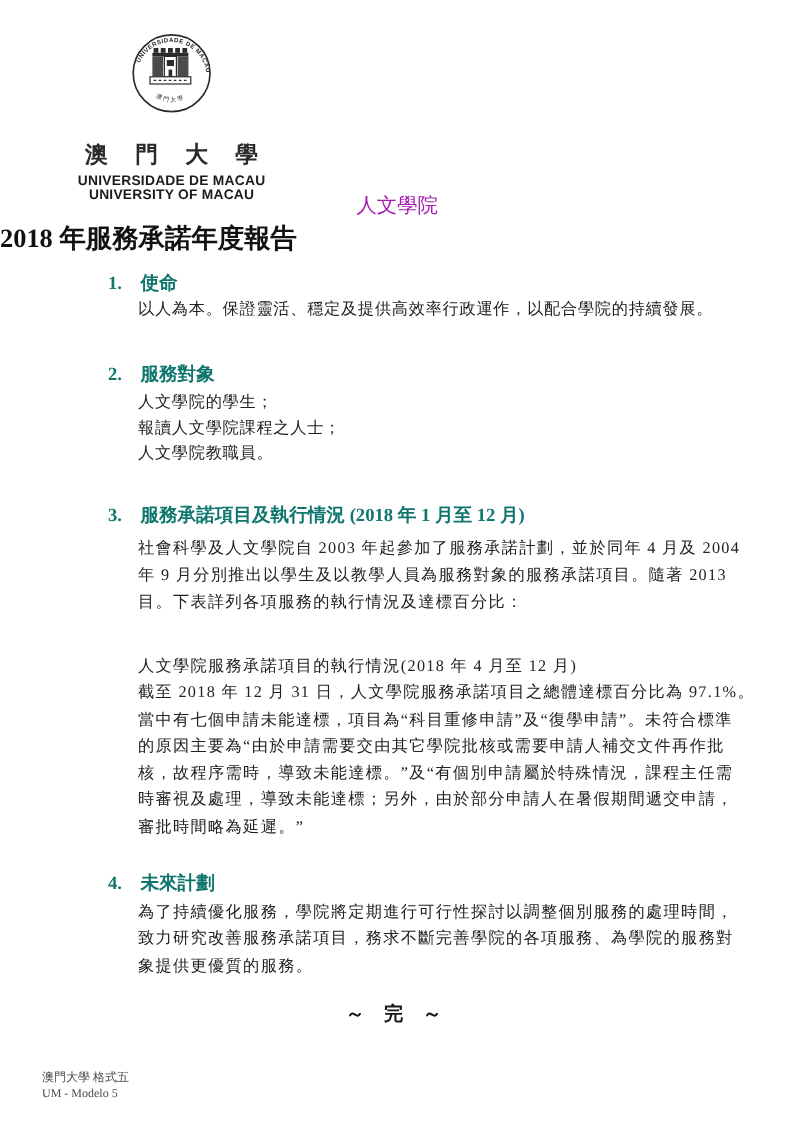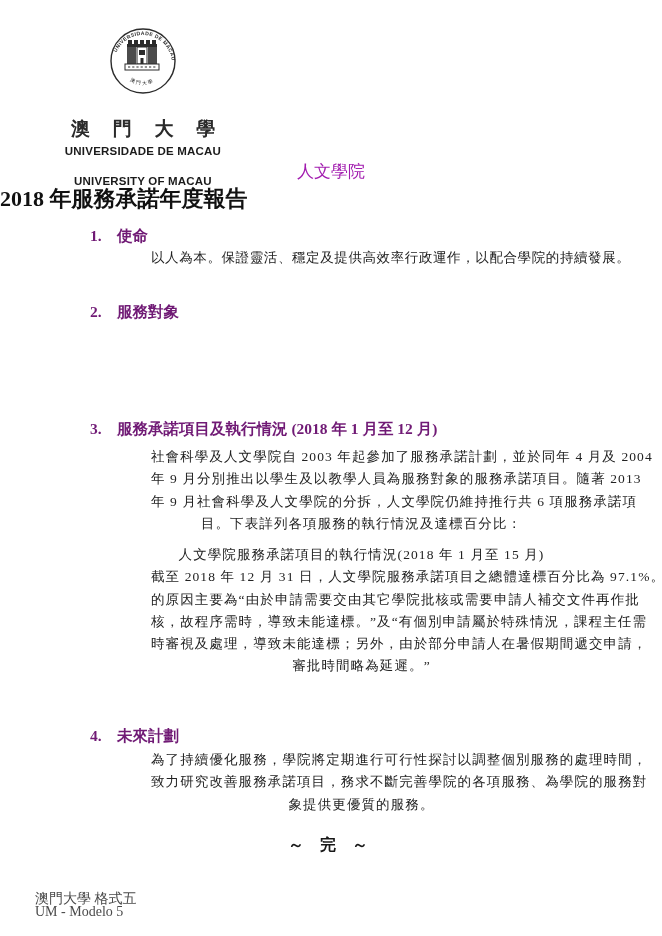--- a/index.html
+++ b/index.html
@@ -14,38 +14,38 @@
   .seal { display:block; margin:0 auto; width:70px; height:74px; }
   .name-zh {
     margin-top:18px; font-size:19px; font-weight:600; letter-spacing:9px;
     white-space:nowrap; color:#2a2a2a; text-indent:9px;
   }
   .name-pt {
     margin-top:3px; font-family:"Liberation Sans","DejaVu Sans",sans-serif;
     font-size:11.5px; font-weight:bold; letter-spacing:0.2px; color:#1b1b1b; white-space:nowrap;
   }
   .name-en {
-    margin-top:18px; font-family:"Liberation Sans","DejaVu Sans",sans-serif;
+    margin-top:0; font-family:"Liberation Sans","DejaVu Sans",sans-serif;
     font-size:11.5px; font-weight:bold; letter-spacing:0.2px; color:#1b1b1b; white-space:nowrap;
   }
   
   .title-faculty { position:absolute; left:0; top:160px; width:100%; text-align:center; font-size:17px; color:#a21caf; }
   .title-report  { position:absolute; left:0; top:184px; width:100%; font-size:22px; font-weight:bold; color:#111; }
   
-  .sec-heading { position:absolute; left:90px; font-size:15.5px; font-weight:bold; color:#701a75; white-space:nowrap; }
+  .sec-heading { position:absolute; left:90px; font-size:15.5px; font-weight:bold; color:#0f766e; white-space:nowrap; }
   .sec-heading .num { display:inline-block; width:27px; }
   .body-block { position:absolute; left:115px; width:457px; font-size:13.5px; color:#222; }
-  .body-block .ln { height:21.6px; line-height:21.6px; white-space:nowrap; letter-spacing:0.6px;margin-left:36px; }
-  .body-block.tight .ln { height:22.3px; line-height:22.3px;text-align:center; }
+  .body-block .ln { height:21.6px; line-height:21.6px; white-space:nowrap; letter-spacing:0.6px; }
+  .body-block.tight .ln { height:22.3px; line-height:22.3px; }
   .just .ln { letter-spacing:1.1px; }
   
   .end-marker { position:absolute; left:0; top:835px; width:100%; text-align:center;
     font-size:16px; font-weight:bold; letter-spacing:6px; color:#181818; }
   
-  .footer { position:absolute; left:35px; top:892px; font-size:14px; color:#4a4a4a; line-height:13px;
+  .footer { position:absolute; left:35px; top:892px; font-size:10px; color:#4a4a4a; line-height:13px;
     font-family:"Liberation Serif","DejaVu Serif",serif; }
 </style>
 </head>
 <body>
 
 <div class="page">
 
   <div class="logo-block">
     <svg class="seal" viewBox="0 0 70 74">
       <defs>
@@ -89,33 +89,38 @@
   <div class="sec-heading" style="top:226px;">
     <span class="num">1.</span><span>使命</span>
   </div>
   <div class="body-block" style="top:247px;">
     <div class="ln">以人為本。保證靈活、穩定及提供高效率行政運作，以配合學院的持續發展。</div>
   </div>
 
   <div class="sec-heading" style="top:302px;">
     <span class="num">2.</span><span>服務對象</span>
   </div>
+  <div class="body-block" style="top:324px;">
+    <div class="ln">人文學院的學生；</div>
+    <div class="ln">報讀人文學院課程之人士；</div>
+    <div class="ln">人文學院教職員。</div>
+  </div>
 
   <div class="sec-heading" style="top:419px;">
     <span class="num">3.</span><span>服務承諾項目及執行情況 (2018 年 1 月至 12 月)</span>
   </div>
   <div class="body-block tight just" style="top:446px;">
     <div class="ln">社會科學及人文學院自 2003 年起參加了服務承諾計劃，並於同年 4 月及 2004</div>
     <div class="ln">年 9 月分別推出以學生及以教學人員為服務對象的服務承諾項目。隨著 2013</div>
-    <div class="ln">年 9 月社會科學及人文學院的分拆，人文學院仍維持推行共 6 項服務承諾項</div>
     <div class="ln">目。下表詳列各項服務的執行情況及達標百分比：</div>
   </div>
   <div class="body-block tight just" style="top:544px;">
-    <div class="ln">人文學院服務承諾項目的執行情況(2018 年 1 月至 15 月)</div>
+    <div class="ln">人文學院服務承諾項目的執行情況(2018 年 4 月至 12 月)</div>
     <div class="ln">截至 2018 年 12 月 31 日，人文學院服務承諾項目之總體達標百分比為 97.1%。</div>
+    <div class="ln">當中有七個申請未能達標，項目為“科目重修申請”及“復學申請”。未符合標準</div>
     <div class="ln">的原因主要為“由於申請需要交由其它學院批核或需要申請人補交文件再作批</div>
     <div class="ln">核，故程序需時，導致未能達標。”及“有個別申請屬於特殊情況，課程主任需</div>
     <div class="ln">時審視及處理，導致未能達標；另外，由於部分申請人在暑假期間遞交申請，</div>
     <div class="ln">審批時間略為延遲。”</div>
   </div>
 
   <div class="sec-heading" style="top:726px;">
     <span class="num">4.</span><span>未來計劃</span>
   </div>
   <div class="body-block tight just" style="top:749px;">

